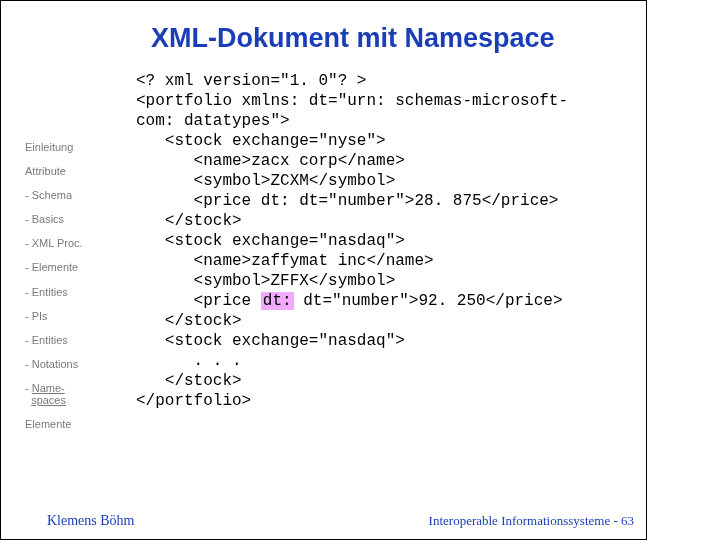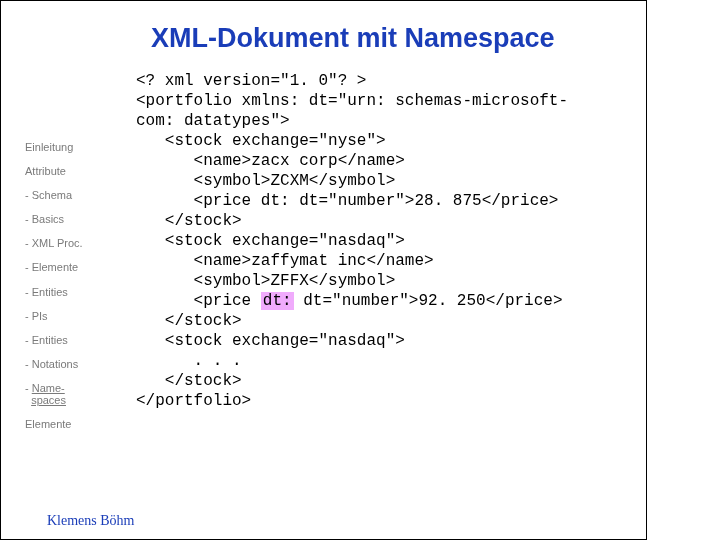--- a/index.html
+++ b/index.html
@@ -111,14 +111,15 @@
 <span>      &lt;name&gt;zaffymat inc&lt;/name&gt;</span>
 <span>      &lt;symbol&gt;ZFFX&lt;/symbol&gt;</span>
 <span>      &lt;price </span><span class="hl">dt:</span><span> dt="number"&gt;92. 250&lt;/price&gt;</span>
 <span>   &lt;/stock&gt;</span>
 <span>   &lt;stock exchange="nasdaq"&gt;</span>
 <span>      . . .</span>
 <span>   &lt;/stock&gt;</span>
 <span>&lt;/portfolio&gt;</span></div>
 
   <div class="footer-left">Klemens Böhm</div>
+  <div class="footer-right">Interoperable Informationssysteme - 63</div>
 
 </div>
 
 </body></html>

